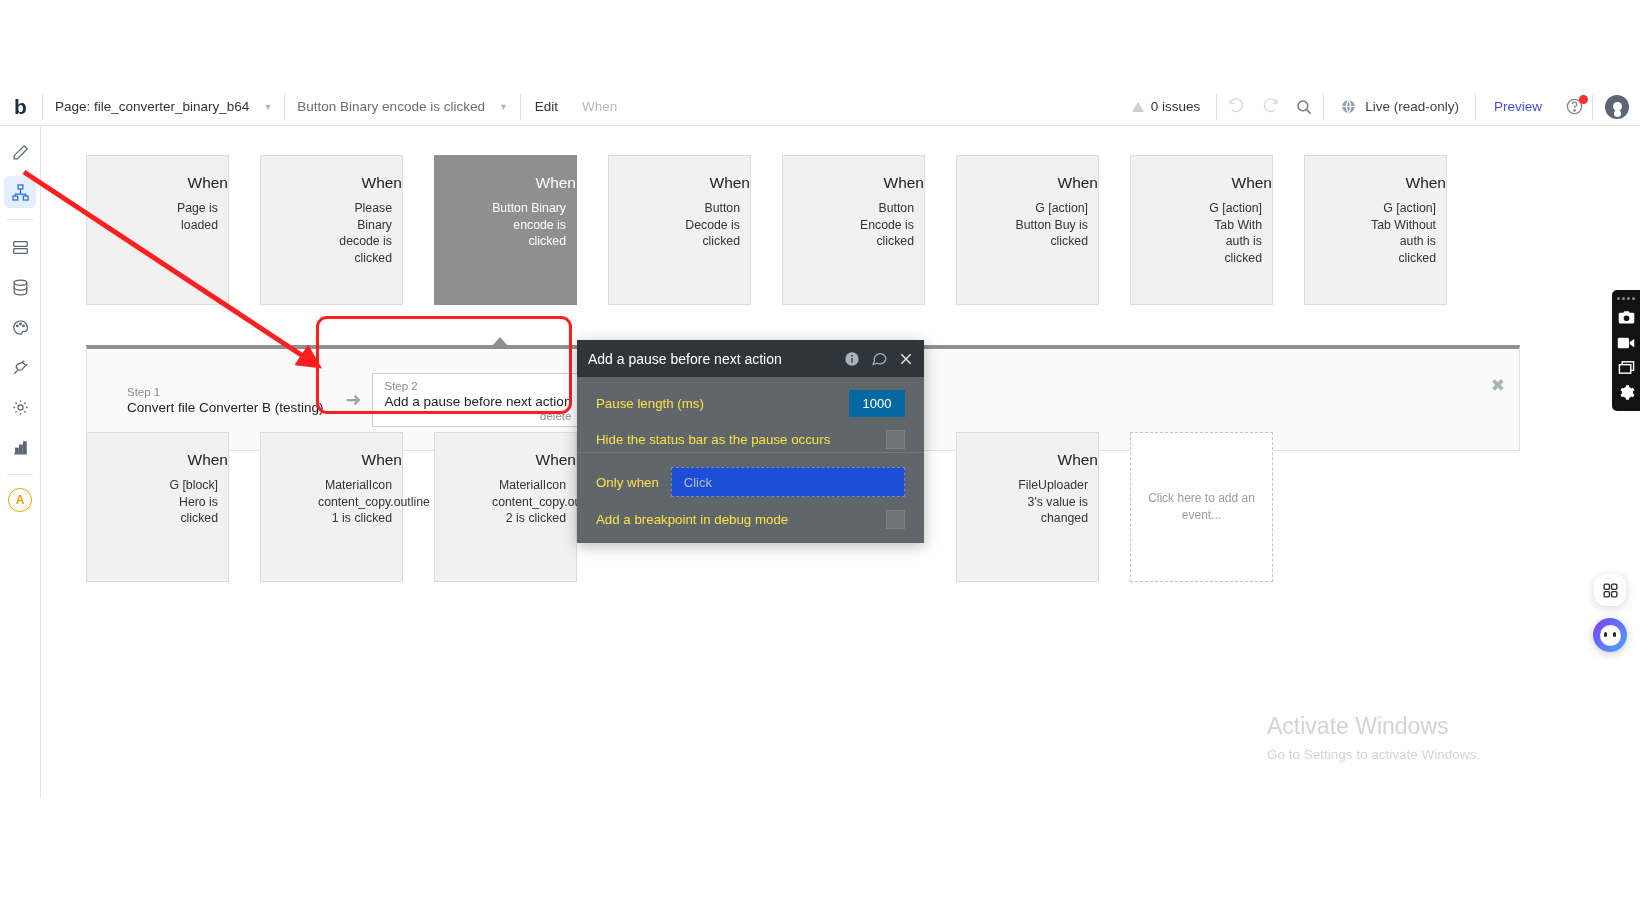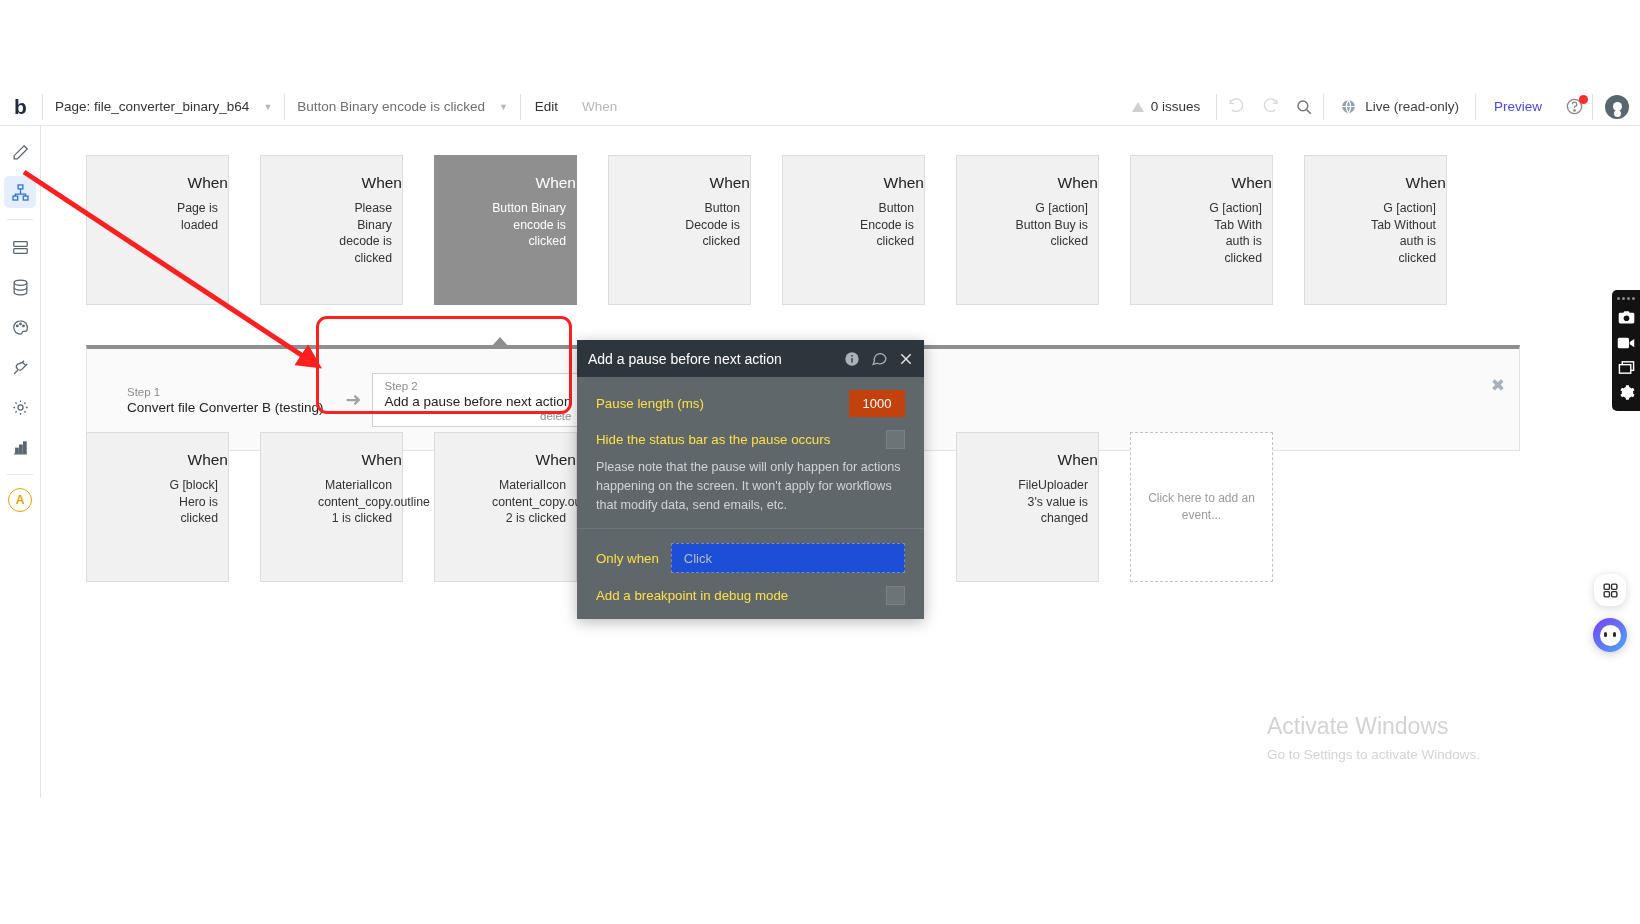--- a/index.html
+++ b/index.html
@@ -150,21 +150,21 @@
   }
   .dlg-title { font-size: 14px; flex: 1; }
   .dlg-ico { margin-left: 11px; cursor: pointer; display: flex; align-items: center; color: #c9ced2; }
   .dlg-body { background: #5f676b; padding: 0 0 14px 0; }
   .dlg-row {
     display: flex; align-items: center; justify-content: space-between;
     padding: 13px 19px 0 19px;
   }
   .dlg-label { font-size: 13.3px; color: #fde047; }
   .dlg-input {
-    width: 56px; height: 27px; background: #c2410c; border: none; color: #fff;
+    width: 56px; height: 27px; background: #0369a1; border: none; color: #fff;
     font-size: 13px; text-align: center; line-height: 27px; cursor: text;
   }
   .dlg-check {
     width: 19px; height: 19px; background: #6c7478; border: 1px solid #7b8286; cursor: pointer;
   }
   .dlg-note {
     font-size: 12.6px; color: #cfd4d7; line-height: 1.52; padding: 9px 19px 10px 19px;
   }
   .dlg-sep { height: 1px; background: #6e7679; margin: 3px 0 0 0; }
   .dlg-onlywhen { display: flex; align-items: center; padding: 14px 19px 0 19px; gap: 12px; }
@@ -459,21 +459,20 @@
   </div>
   <div class="dlg-body">
     <div class="dlg-row">
       <span class="dlg-label">Pause length (ms)</span>
       <span class="dlg-input">1000</span>
     </div>
     <div class="dlg-row">
       <span class="dlg-label">Hide the status bar as the pause occurs</span>
       <span class="dlg-check"></span>
     </div>
-    <div class="dlg-note">Please note that the pause will only happen for actions happening on the screen. It won't apply for workflows that modify data, send emails, etc.</div>
     <div class="dlg-sep"></div>
     <div class="dlg-onlywhen">
       <span class="dlg-label">Only when</span>
       <span class="ow-field">Click</span>
     </div>
     <div class="dlg-row">
       <span class="dlg-label">Add a breakpoint in debug mode</span>
       <span class="dlg-check"></span>
     </div>
   </div>

